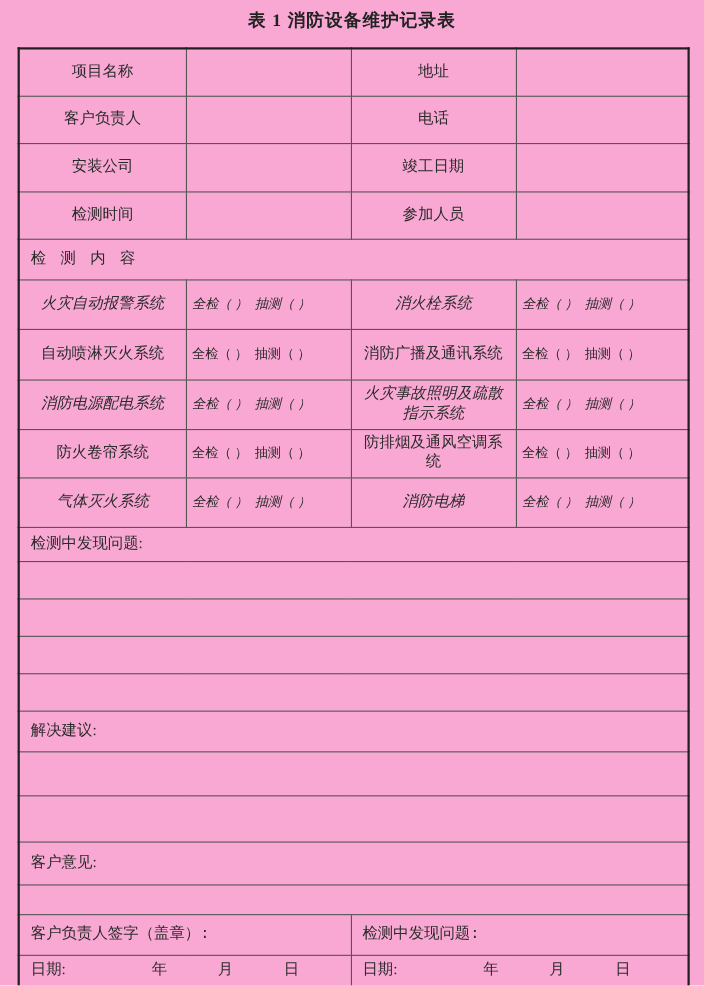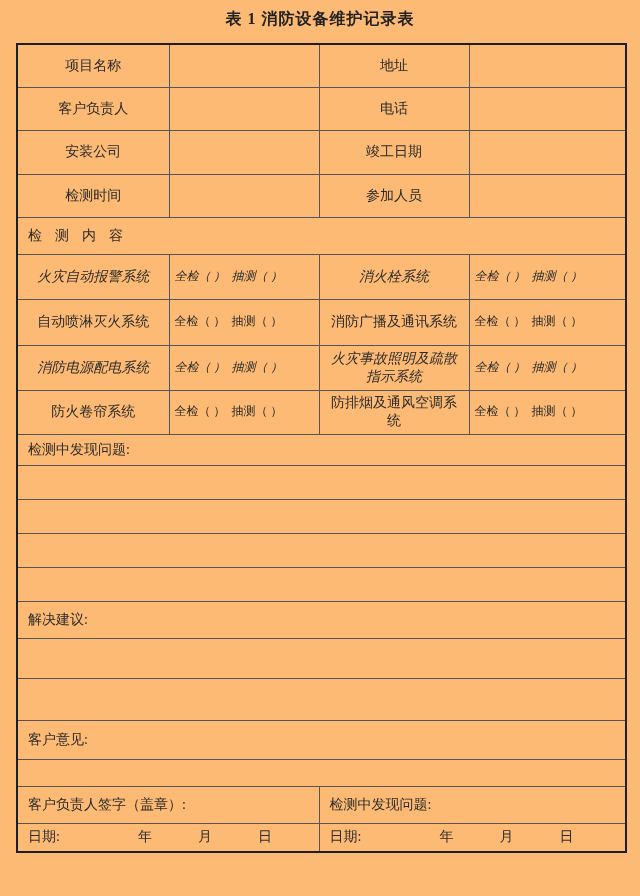--- a/index.html
+++ b/index.html
@@ -1,21 +1,21 @@
 <!DOCTYPE html>
 <html><head>
 <meta charset="utf-8">
 <style>
   * { margin: 0; padding: 0; box-sizing: border-box; }
   html, body { background: #ffffff; }
   .page {
     position: relative;
     width: 640px;
     height: 896px;
-    background: #fdba74;
+    background: #f9a8d4;
     font-family: "Liberation Serif", "DejaVu Serif", serif;
     color: #2b2b2b;
     overflow: hidden;
   }
   .title {
     position: absolute;
     top: 9px;
     left: 0;
     width: 100%;
     text-align: center;
@@ -40,21 +40,21 @@
     vertical-align: middle;
     padding: 0 6px;
     line-height: 1.3;
   }
   td.lbl  { text-align: center; padding: 12px 4px; }
   td.val  { }
   td.sys  { text-align: center; padding: 0 6px; }
   td.check{ white-space: pre; padding: 0 5px; font-size: 12px; }
   td.sec  { text-align: left; padding: 0 10px; }
   td.spaced { letter-spacing: 13px; }
-  td.sig  { padding: 0 10px; }
+  td.sig  { padding: 0 10px; font-family: Liberation Mono, monospace; }
   td.dt   { padding: 0 10px; }
   .date-flex { display: flex; align-items: center; }
   .date-flex .y { margin-left: 78px; }
   .date-flex .m { margin-left: 46px; }
   .date-flex .d { margin-left: 46px; }
   tr.h27 { height: 27px; } tr.h29 { height: 29px; } tr.h31 { height: 31px; padding-left: 20px; }
   tr.h34 { height: 34px; } tr.h37 { height: 37px; } tr.h38 { height: 38px; }
   tr.h39 { height: 39px; margin-left: 40px; } tr.h40 { height: 40px; } tr.h42 { height: 42px; }
   tr.h44 { height: 44px; } tr.h45 { height: 45px; font-style: italic; } tr.h46 { height: 46px; }
 </style>
@@ -119,20 +119,26 @@
         <td class="check">全检（ ）  抽测（ ）</td>
         <td class="sys">火灾事故照明及疏散指示系统</td>
         <td class="check">全检（ ）  抽测（ ）</td>
       </tr>
       <tr class="h44">
         <td class="sys">防火卷帘系统</td>
         <td class="check">全检（ ）  抽测（ ）</td>
         <td class="sys">防排烟及通风空调系统</td>
         <td class="check">全检（ ）  抽测（ ）</td>
       </tr>
+      <tr class="h45">
+        <td class="sys">气体灭火系统</td>
+        <td class="check">全检（ ）  抽测（ ）</td>
+        <td class="sys">消防电梯</td>
+        <td class="check">全检（ ）  抽测（ ）</td>
+      </tr>
 
       <tr class="h31">
         <td class="sec" colspan="4">检测中发现问题:</td>
       </tr>
       <tr class="h34">
           <td colspan="4"></td>
         </tr>
       <tr class="h34">
           <td colspan="4"></td>
         </tr>

